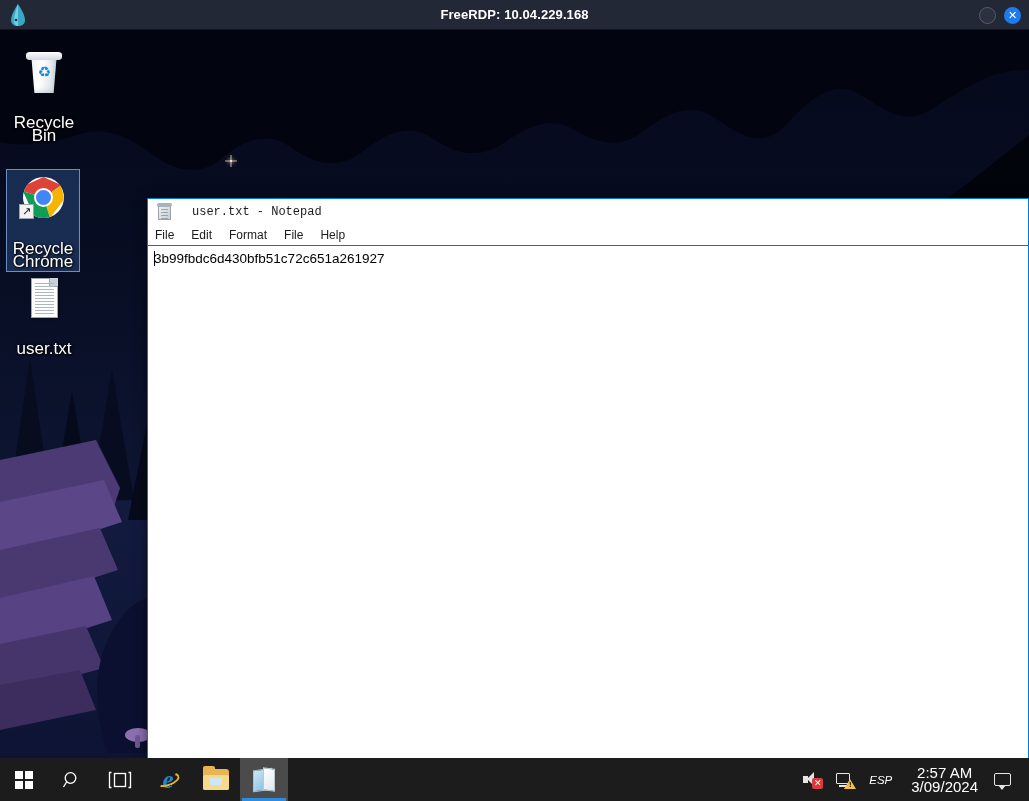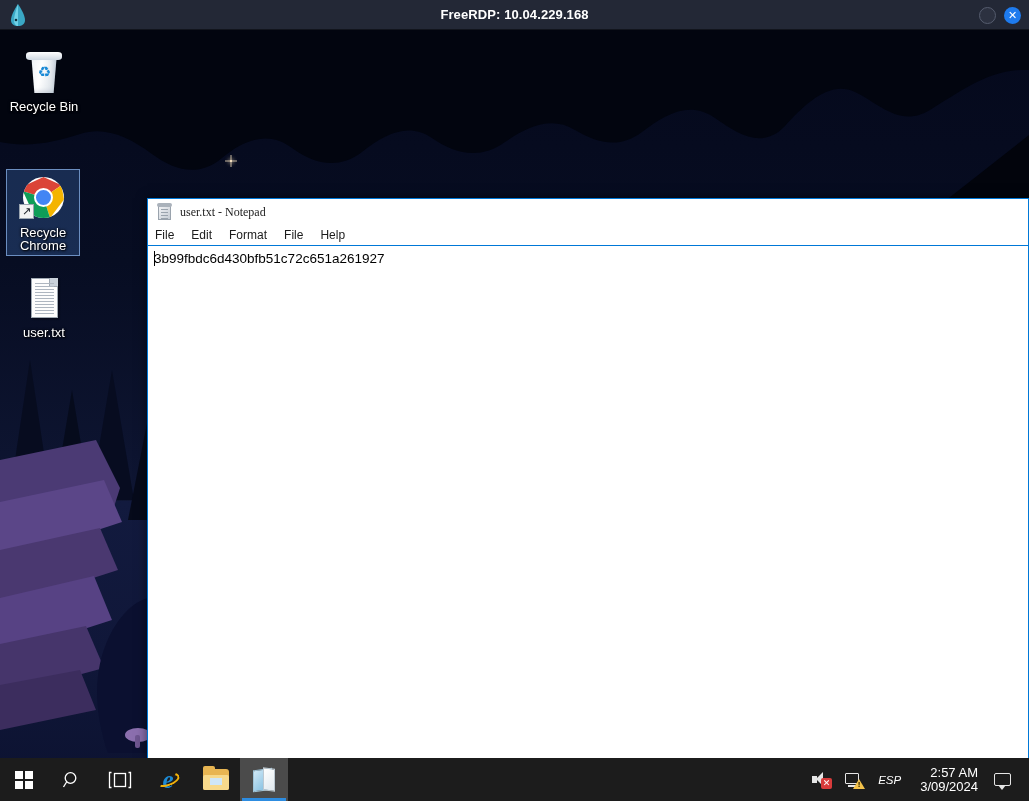--- a/index.html
+++ b/index.html
@@ -81,21 +81,21 @@
   #wp-cliff { position:absolute; left:0; top:400px; width:175px; height:330px; }
   #wp-bush  { position:absolute; left:88px; top:528px; width:110px; height:195px; }
 
   
   .desk-icon {
     position:absolute; width:76px; padding:4px 2px 3px;
     display:flex; flex-direction:column; align-items:center;
     text-align:center; cursor:default; user-select:none;
   }
   .desk-icon .ilabel {
-    margin-top:4px; color:#ffffff; font-size:13px; line-height:13px;
+    margin-top:20px; color:#ffffff; font-size:17px; line-height:13px;
     text-shadow:0 0 3px #000, 1px 1px 2px #000;
     font-family:"Liberation Sans", sans-serif;
   }
   .desk-icon.selected {
     background:rgba(60,105,175,.35);
     border:1px solid rgba(135,175,230,.75);
   }
   .icon-art { position:relative; width:48px; height:48px; }
 
   
@@ -168,21 +168,21 @@
   .np-ic-pad {
     position:absolute; left:1px; top:0; width:13px; height:16px;
     background:linear-gradient(130deg,#f3f4f6,#c6ccd4);
     border:1px solid #9aa3ad;
   }
   .np-ic-pad i { position:absolute; left:2px; right:2px; height:1px; background:#9aa3ad; }
   .np-ic-top {
     position:absolute; left:0; top:-1px; width:15px; height:4px;
     background:#aab2bb; border-radius:2px;
   }
-  #np-title { color:#1b1b1b; font-size:12px; font-family:Liberation Serif, serif; }
+  #np-title { color:#1b1b1b; font-size:12px; font-family:Liberation Mono, monospace;margin-left:12px; }
 
   #np-menubar {
     flex:0 0 21px; height:21px; background:#ffffff;
     display:flex; align-items:center; gap:3px;
     border-bottom:1px solid #0078d7;
   }
   .np-menu {
     padding:2px 7px; font-size:12px; color:#1b1b1b;
     font-family:"Liberation Sans", sans-serif; cursor:default;
   }
@@ -258,21 +258,21 @@
 
   #tb-right {
     margin-left:auto; display:flex; align-items:center; padding-right:2px;
   }
   .tray-ic { padding:0 7px; display:flex; align-items:center; position:relative; cursor:default; }
   #tray-lang {
     color:#fff; font-size:11.5px; padding:0 9px;
     font-family:"Liberation Sans", sans-serif; cursor:default;font-style:italic;
   }
   #tray-clock {
-    color:#ffffff; font-size:13px; line-height:14px; text-align:right;
+    color:#ffffff; font-size:15px; line-height:14px; text-align:center;
     padding:0 10px; cursor:default; font-family:"Liberation Sans", sans-serif;
   }
   #tray-actioncenter { padding:0 10px 0 6px; cursor:default; }
   .ac-box {
     width:17px; height:13px; border:1.6px solid #e6e6e6; border-radius:2px;
     position:relative;
   }
   .ac-box::after {
     content:""; position:absolute; left:3px; bottom:-5px;
     border-left:4px solid transparent; border-right:4px solid transparent;

